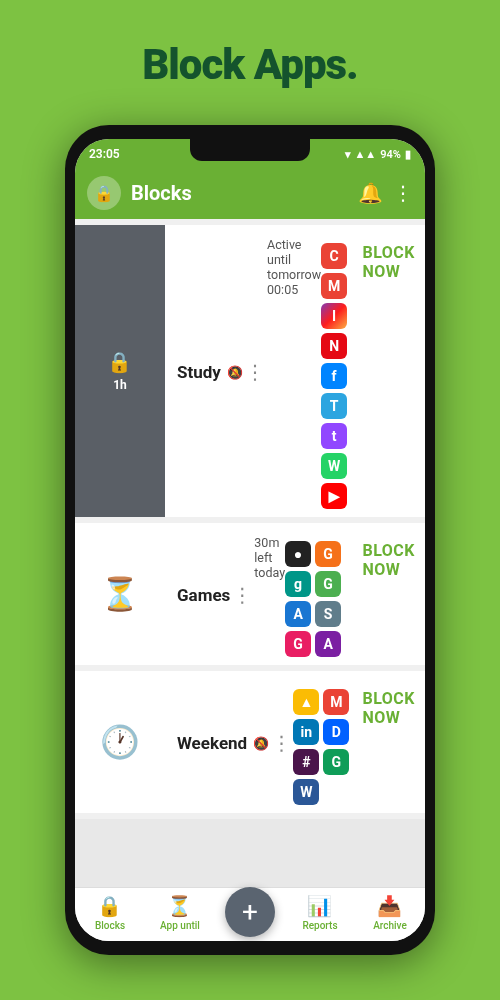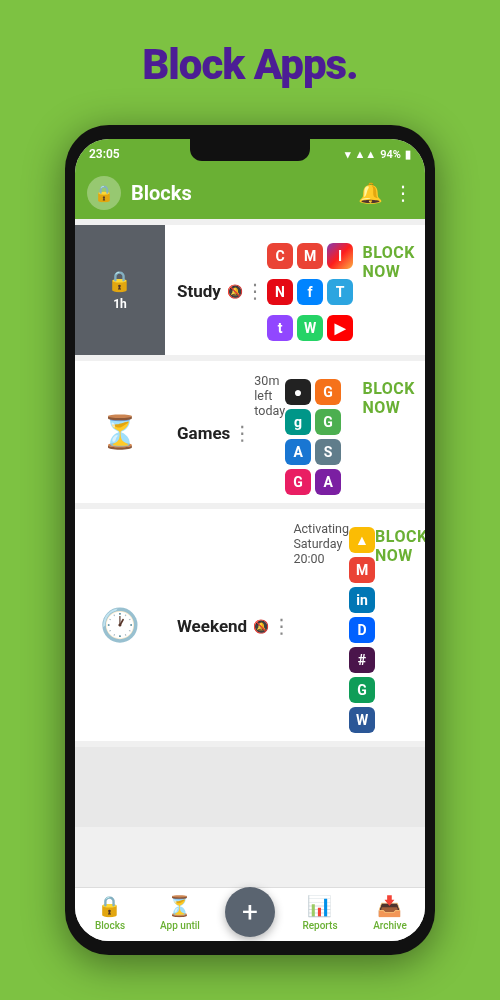--- a/index.html
+++ b/index.html
@@ -10,21 +10,21 @@
       font-family: 'Roboto', Arial, sans-serif;
       overflow: hidden;
       display: flex;
       flex-direction: column;
       align-items: center;
     }
 
     .page-title {
       font-size: 42px;
       font-weight: 900;
-      color: #4c1d95;
+      color: #14532d;
       text-align: center;
       margin-top: 40px;
       margin-bottom: 20px;
       letter-spacing: -1px;
     }
 
     .phone-wrapper {
       position: relative;
       width: 370px;
       height: 830px;
@@ -342,20 +342,21 @@
             <span class="time-label">1h</span>
           </div>
           <div class="block-card-body">
             <div class="block-card-header">
               <span class="block-name">
                 <span>Study</span>
                 <span class="mute-icon">🔕</span>
               </span>
               <span class="three-dots">⋮</span>
             </div>
+            <div class="block-status">Active until tomorrow 00:05</div>
             <div class="app-icons-row">
               <div class="app-icon icon-chrome">C</div>
               <div class="app-icon" style="background:#ea4335;">M</div>
               <div class="app-icon" style="background:linear-gradient(135deg,#833ab4,#fd1d1d,#fcb045);">I</div>
               <div class="app-icon icon-netflix">N</div>
               <div class="app-icon" style="background:#0084ff;">f</div>
               <div class="app-icon icon-telegram">T</div>
               <div class="app-icon icon-twitch">t</div>
               <div class="app-icon icon-whatsapp">W</div>
               <div class="app-icon icon-youtube">▶</div>
@@ -397,21 +398,20 @@
             <span style="font-size:32px;">🕐</span>
           </div>
           <div class="block-card-body">
             <div class="block-card-header">
               <span class="block-name">
                 <span>Weekend</span>
                 <span class="mute-icon">🔕</span>
               </span>
               <span class="three-dots">⋮</span>
             </div>
-            <div class="block-status">Activating Saturday 20:00</div>
             <div class="app-icons-row">
               <div class="app-icon" style="background:#fbbc04;">▲</div>
               <div class="app-icon" style="background:#ea4335;">M</div>
               <div class="app-icon" style="background:#0077b5;">in</div>
               <div class="app-icon" style="background:#0061ff;">D</div>
               <div class="app-icon" style="background:#4a154b;">#</div>
               <div class="app-icon" style="background:#0f9d58;">G</div>
               <div class="app-icon" style="background:#2b5797;">W</div>
             </div>
             <div class="block-now-row">

